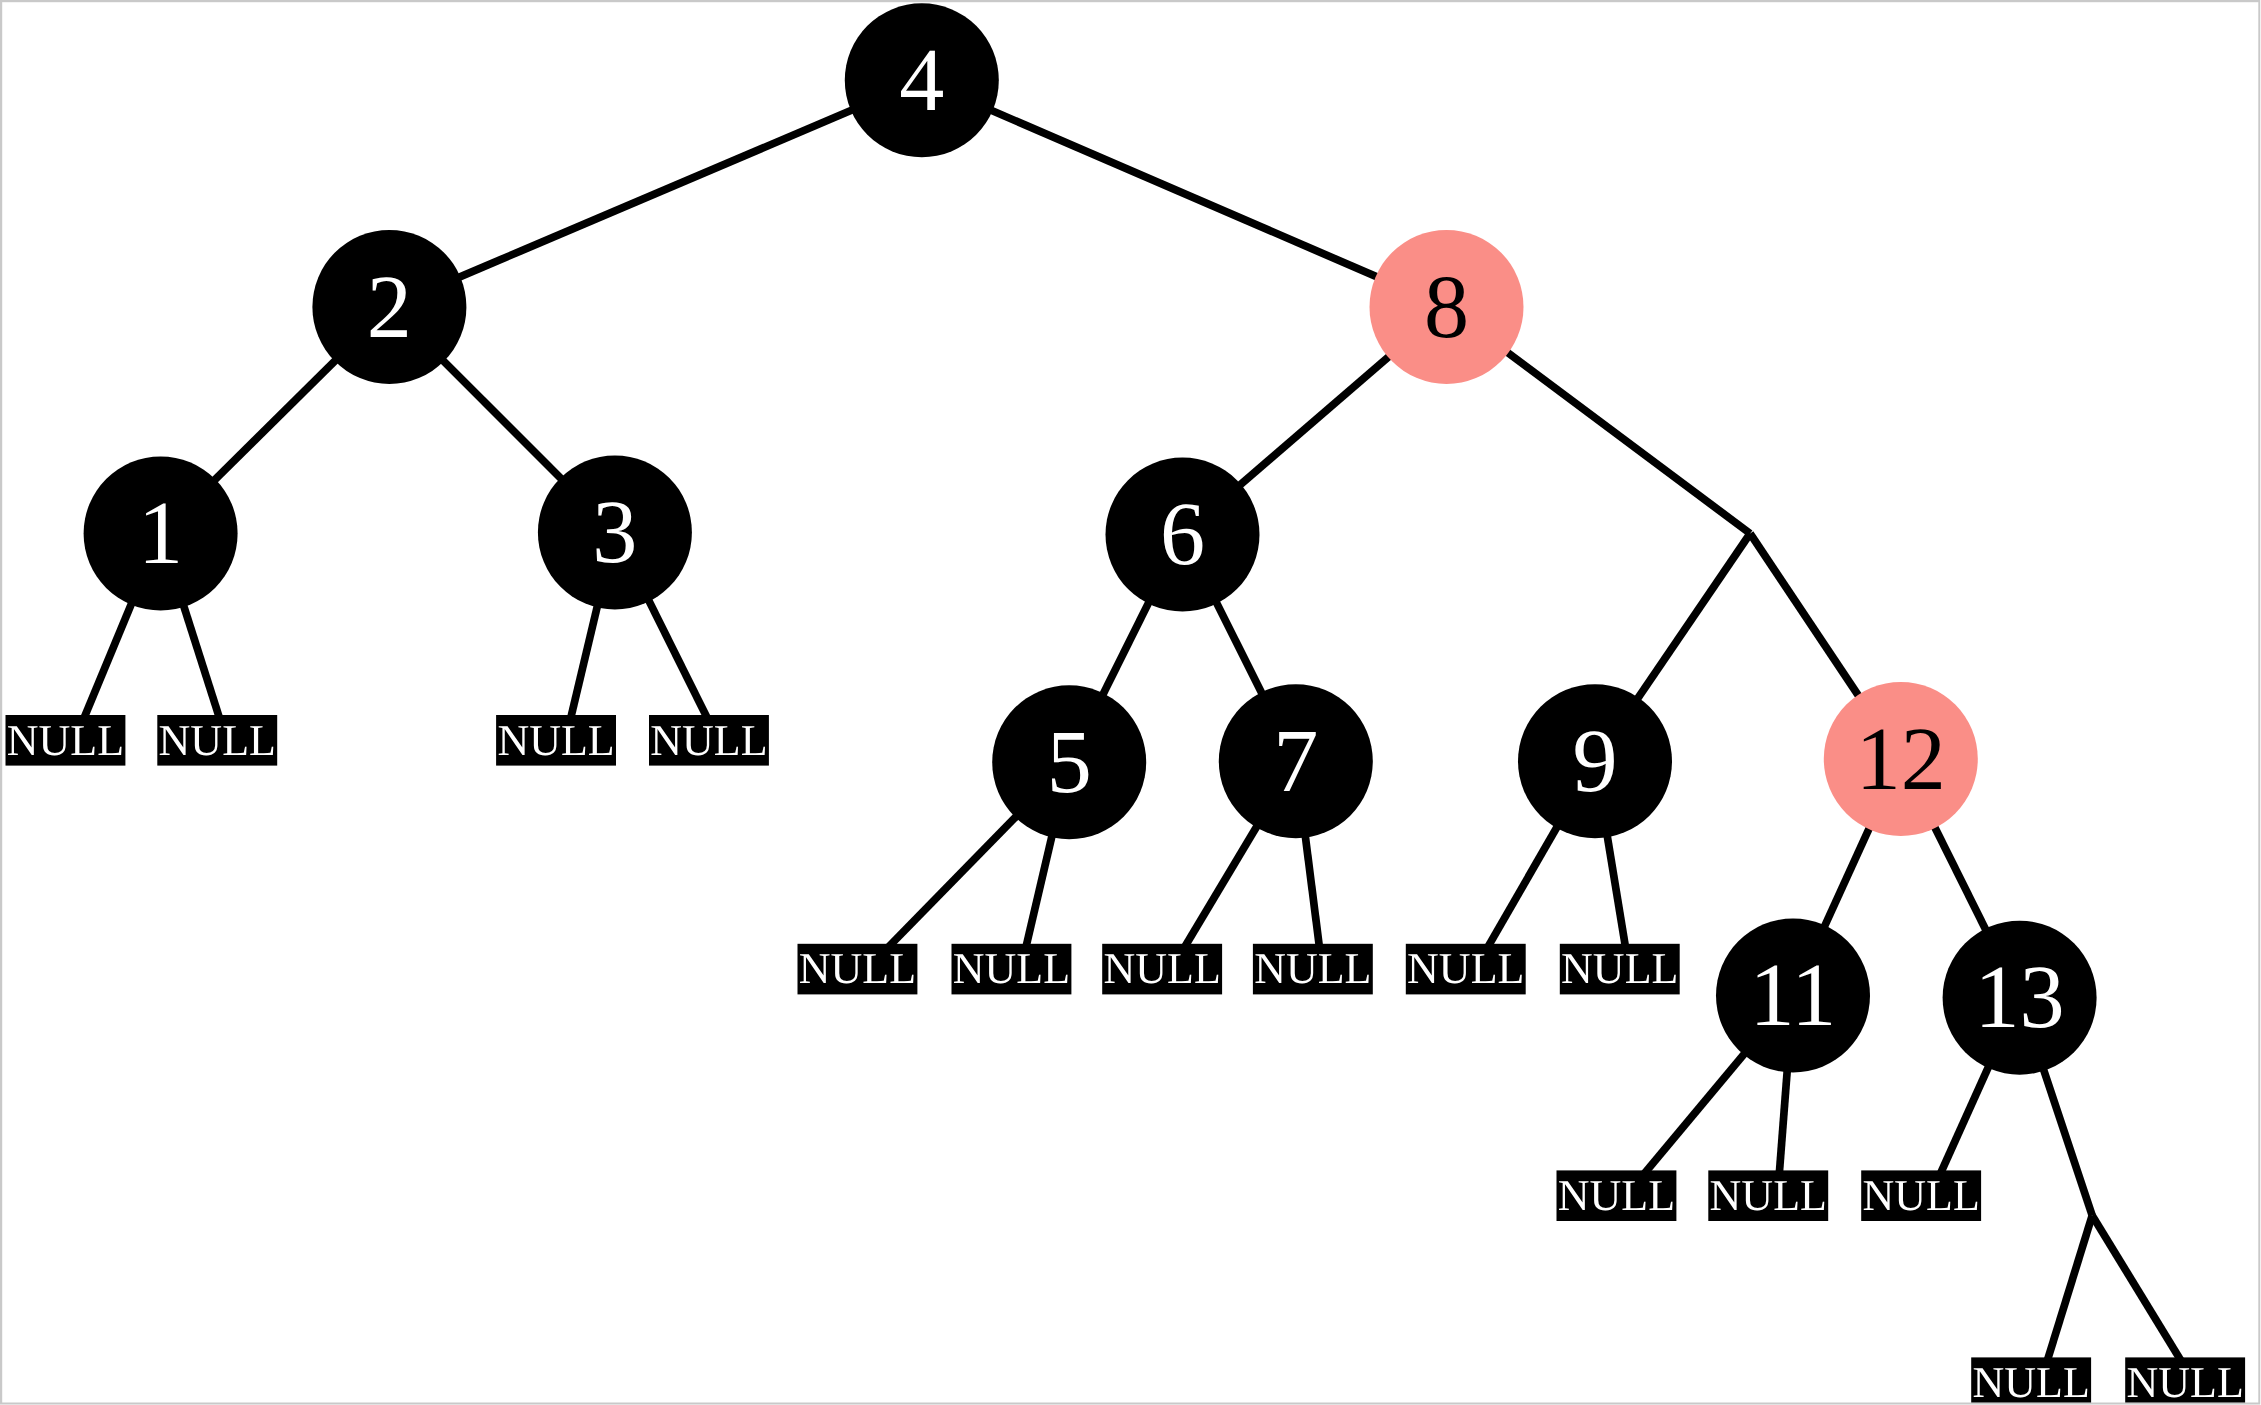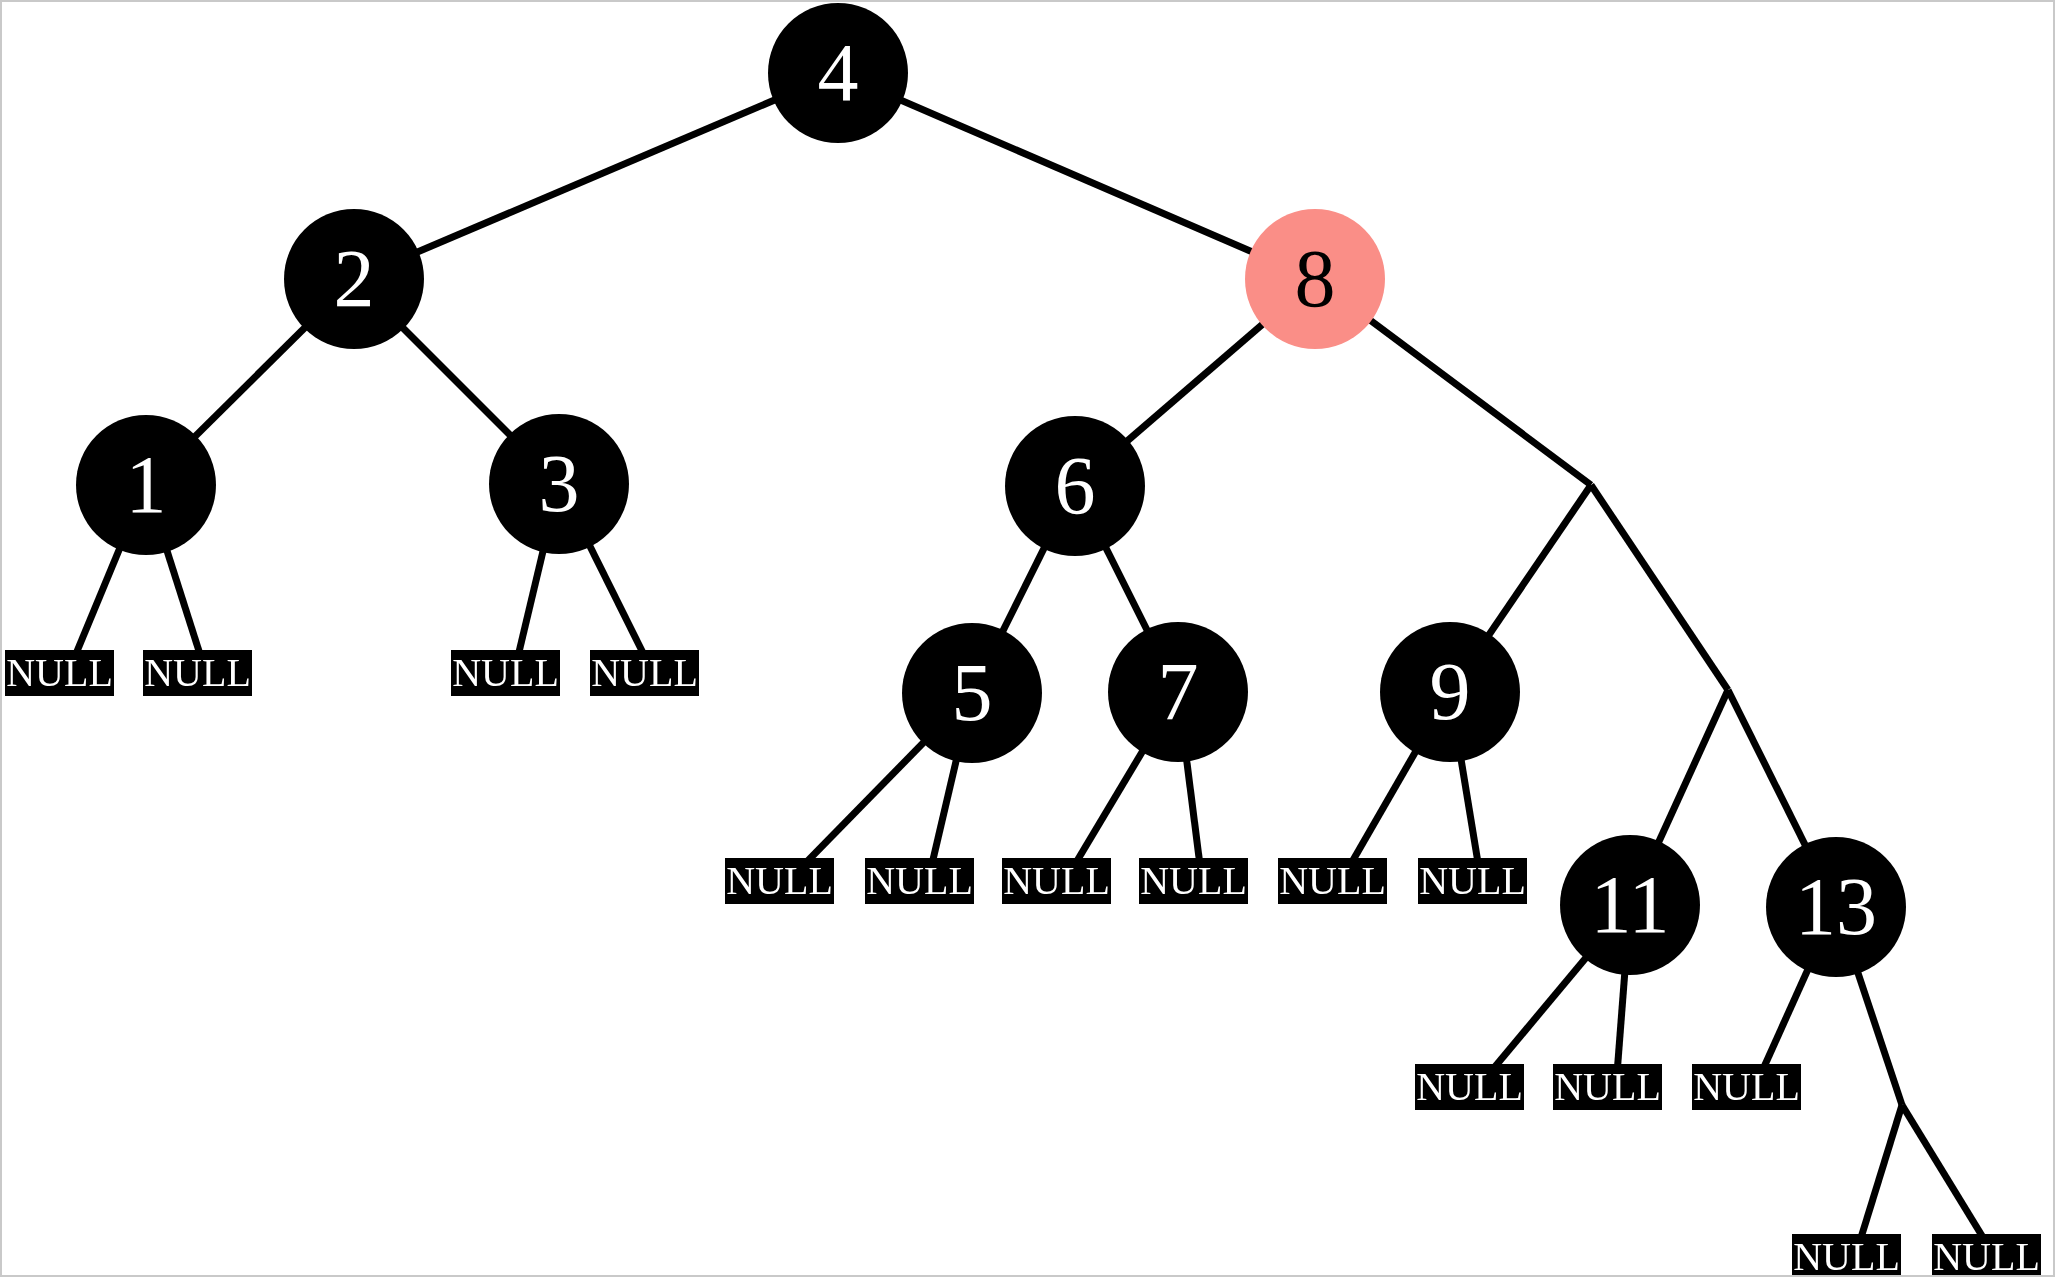--- a/index.html
+++ b/index.html
@@ -110,20 +110,23 @@
     </div>
   <div class="node black" style="left:900px;top:621px">
       <span class="label">5</span>
     </div>
   <div class="node black" style="left:1106px;top:620px">
       <span class="label">7</span>
     </div>
   <div class="node black" style="left:1378px;top:620px">
       <span class="label">9</span>
     </div>
+  <div class="node red" style="left:1656px;top:618px">
+      <span class="label">12</span>
+    </div>
   <div class="node black" style="left:1558px;top:833px">
       <span class="label">11</span>
     </div>
   <div class="node black" style="left:1764px;top:835px">
       <span class="label">13</span>
     </div>
 
   <div class="null-box" style="left:3px;top:648px">
       <span>NULL</span>
     </div>

